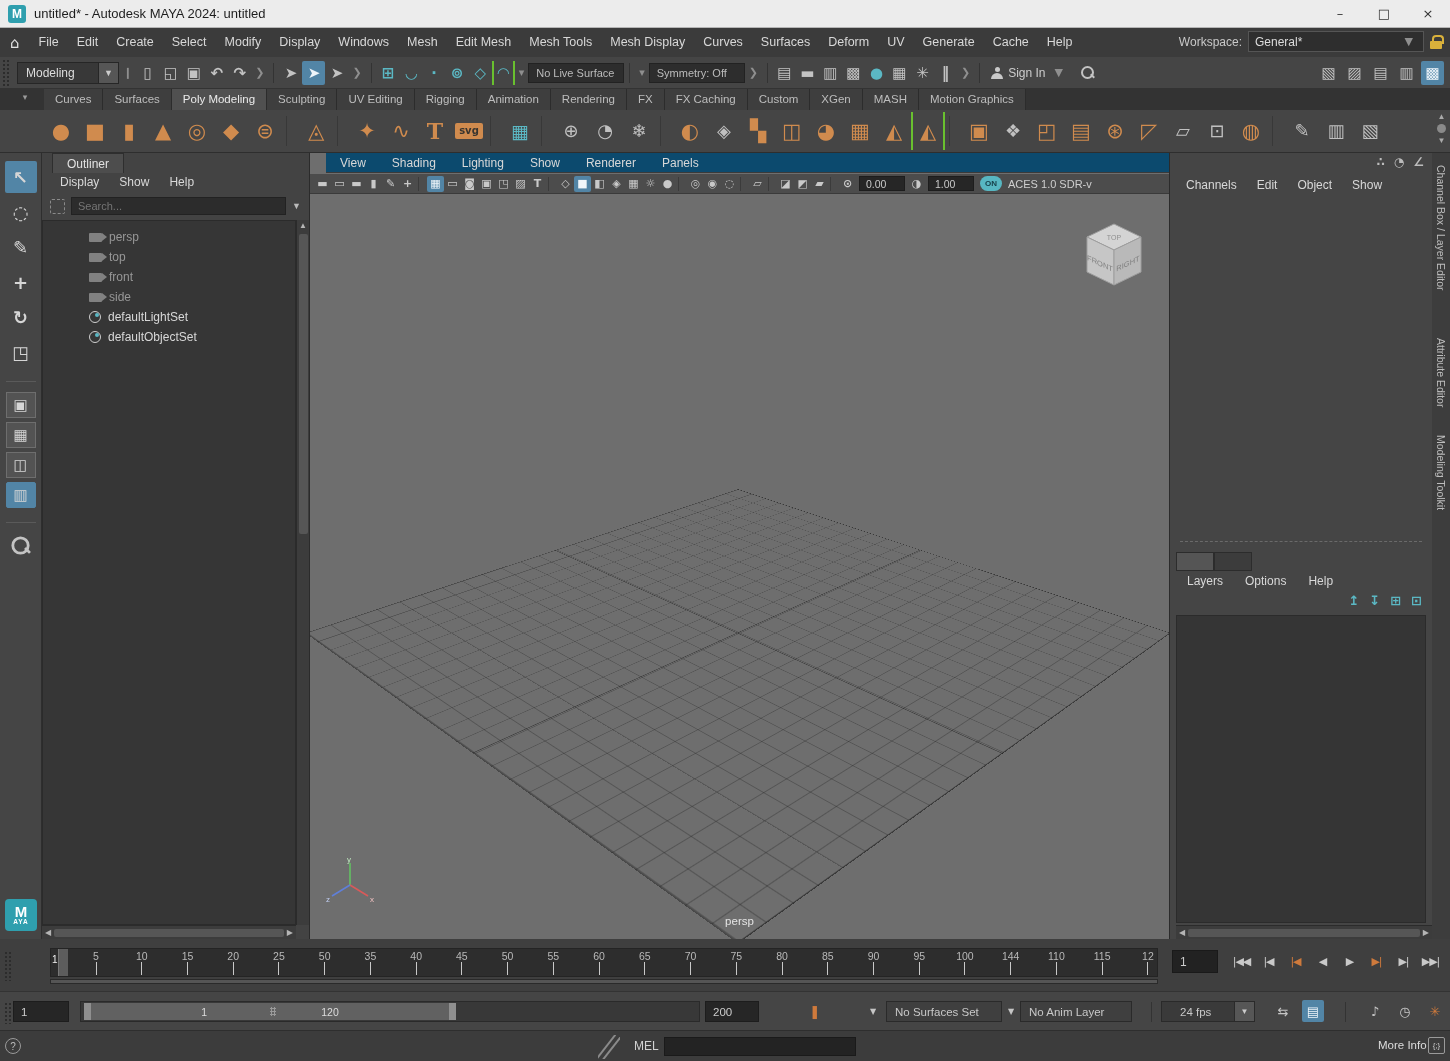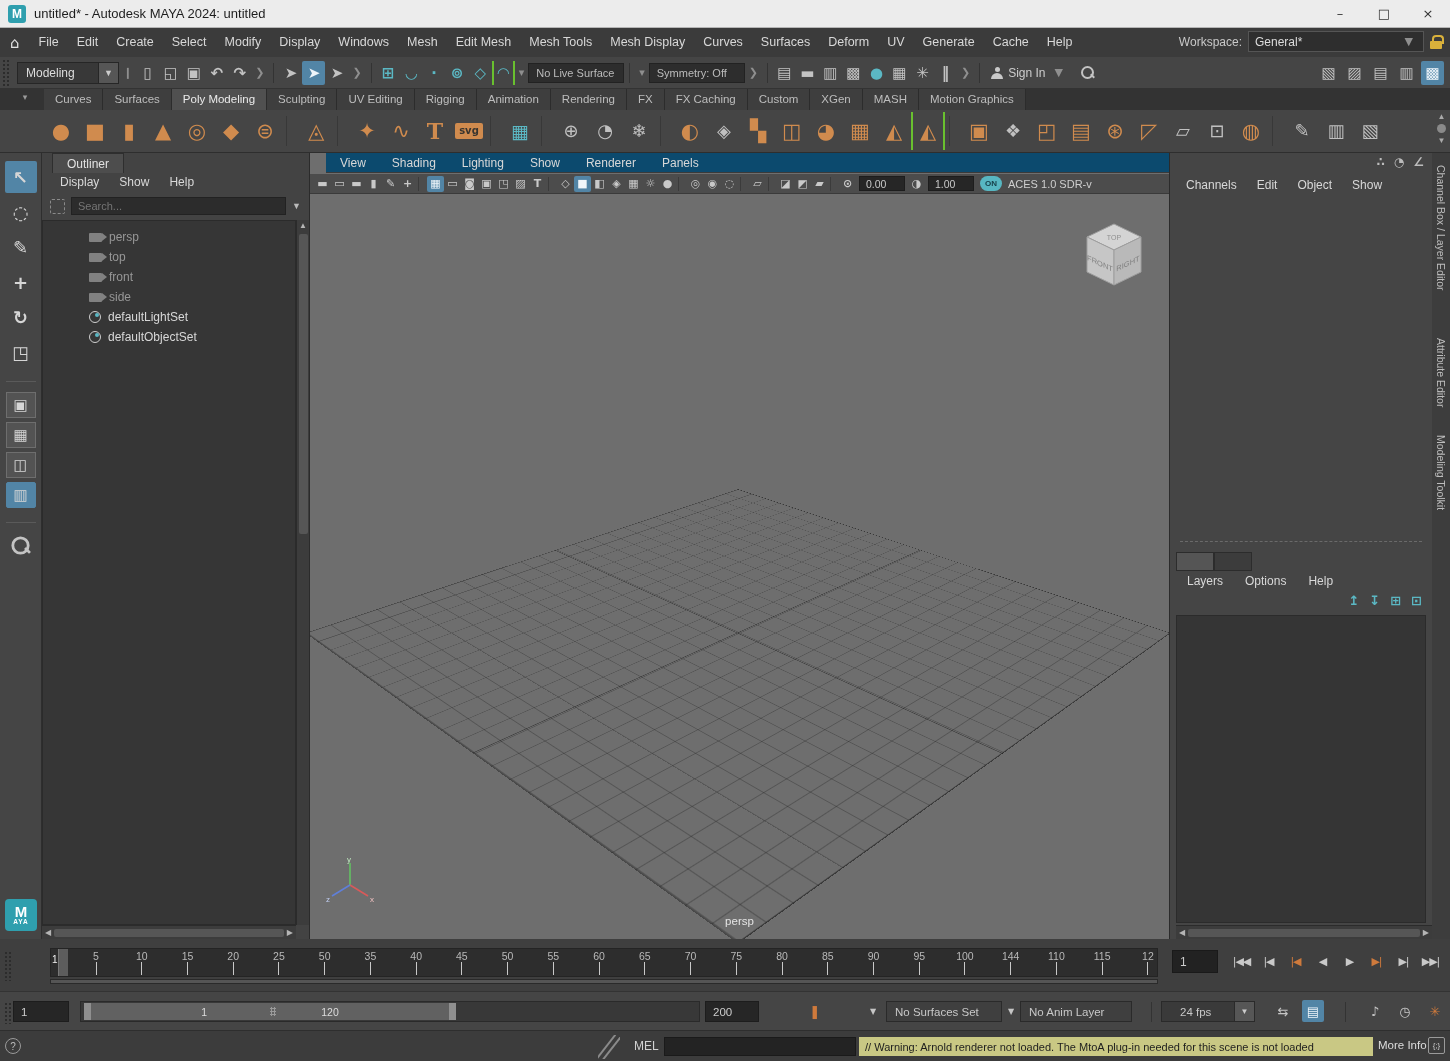--- a/index.html
+++ b/index.html
@@ -956,16 +956,15 @@
   <span class="rico" style="left:1364px">♪</span>
   <span class="rico" style="left:1394px">◷</span>
   <span class="rico orange" style="left:1424px">✳</span>
 </div>
 
 <div id="cmdrow" class="abs">
   <span id="helpbtn">?</span>
   <span id="dgrip"></span>
   <span id="mellabel">MEL</span>
   <input id="melinput" style="">
-  <div id="warnbox">// Warning: Arnold renderer not loaded. The MtoA plug-in needed for this scene is not loaded</div>
   <span id="moreinfo">More Info</span>
   <span id="scripted">{;}</span>
 </div>
 
 </body></html>

